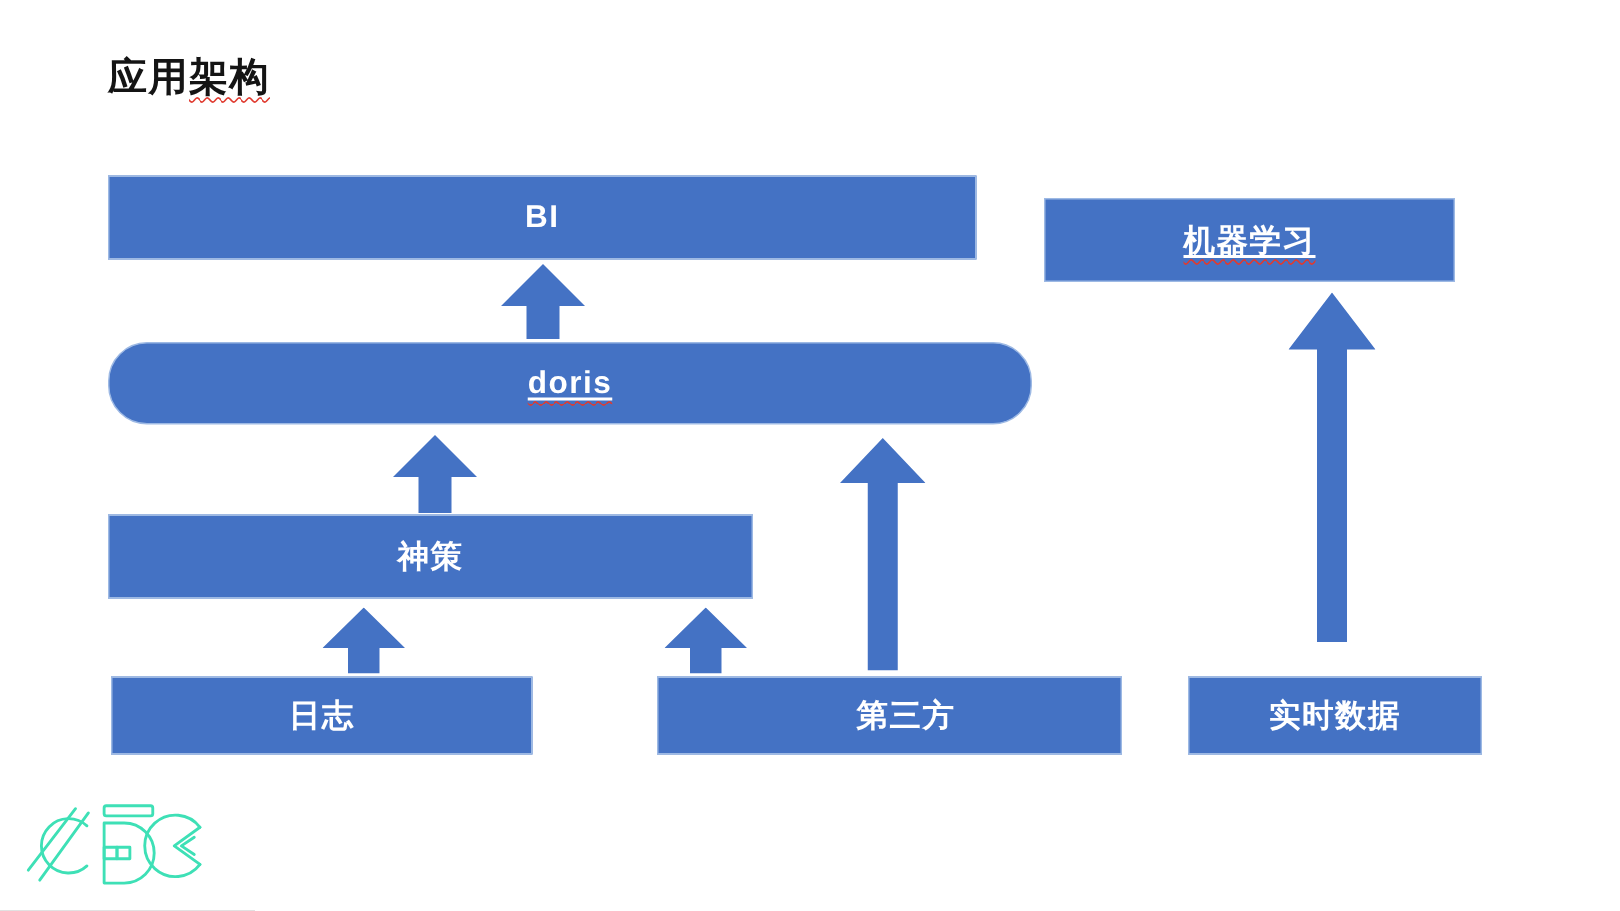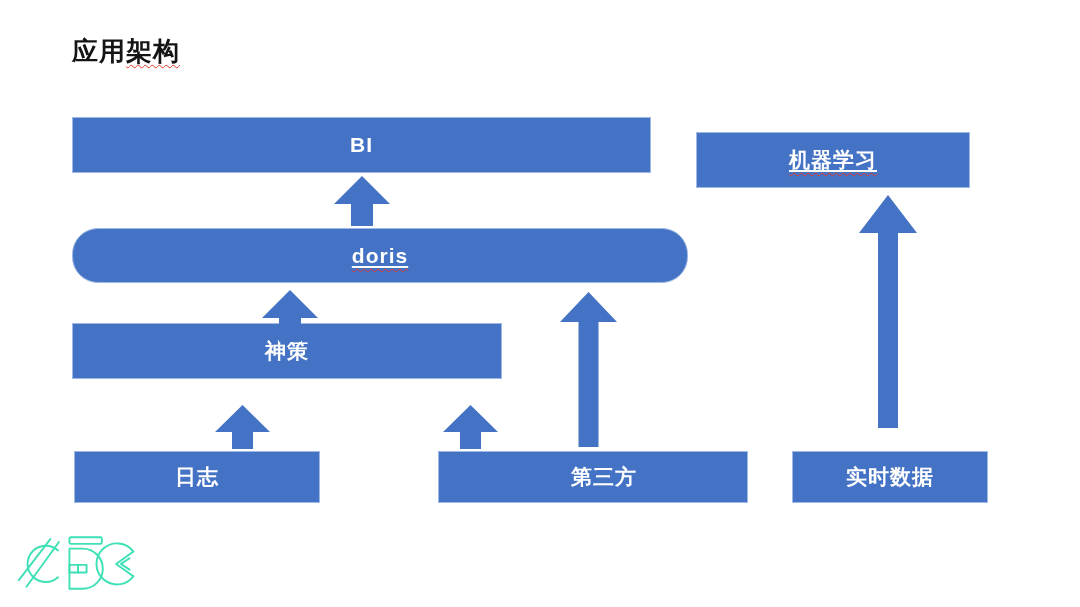--- a/index.html
+++ b/index.html
@@ -63,24 +63,24 @@
   <div id="nodes-layer">
       <div class="node" style="left: 72px; top: 117px; width: 579px; height: 56px;">
         <span>BI</span>
       </div>
       <div class="node" style="left: 696px; top: 117px; width: 274px; height: 56px; margin-top: 15px;">
         <span class="sq-outer"><span class="u-inner">机器学习</span></span>
       </div>
       <div class="node" style="left: 72px; top: 228px; width: 616px; height: 55px; border-radius: 26px;">
         <span class="sq-outer"><span class="u-inner">doris</span></span>
       </div>
-      <div class="node" style="left: 72px; top: 323px; width: 430px; height: 56px;">
+      <div class="node" style="left: 72px; top: 343px; width: 430px; height: 56px;">
         <span>神策</span>
       </div>
-      <div class="node" style="left: 74px; top: 451px; width: 246px; height: 52px;">
+      <div class="node" style="left: 74px; top: 451px; width: 281px; height: 52px;">
         <span>日志</span>
       </div>
       <div class="node" style="left: 438px; top: 451px; width: 310px; height: 52px; padding-left: 22px;">
         <span>第三方</span>
       </div>
       <div class="node" style="left: 792px; top: 451px; width: 196px; height: 52px; align-items: center;">
         <span>实时数据</span>
       </div>
     </div>
   <div id="arrows-layer">

